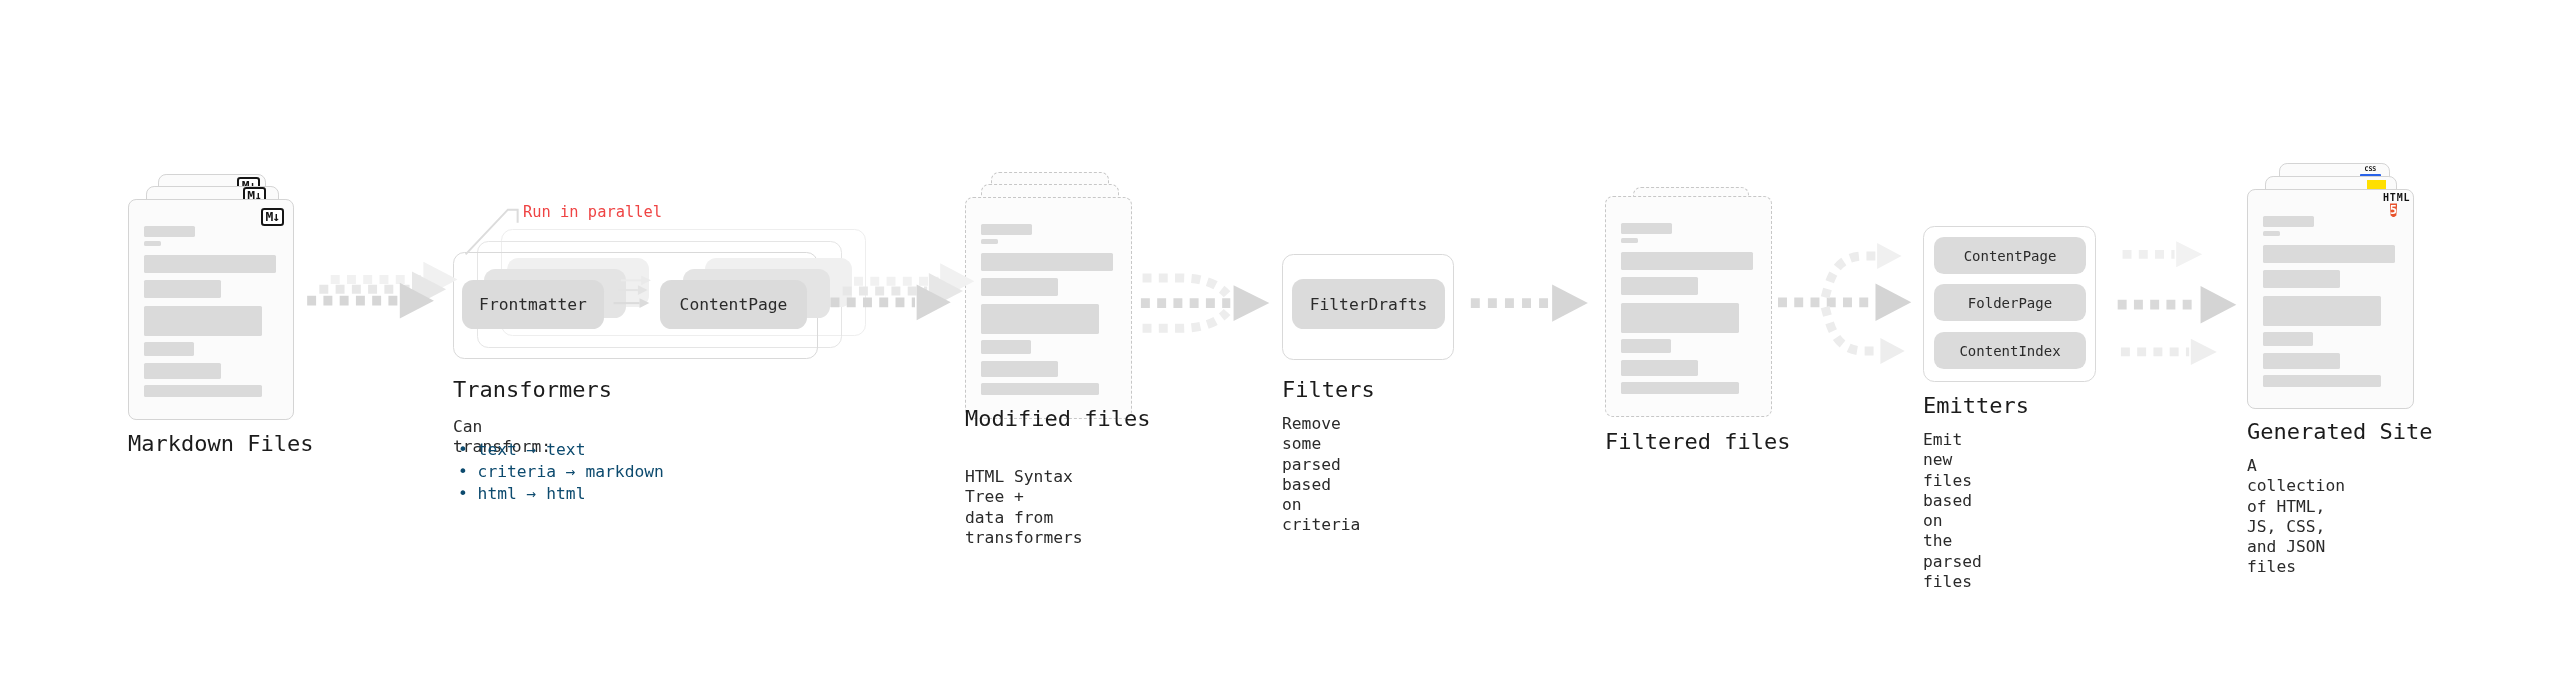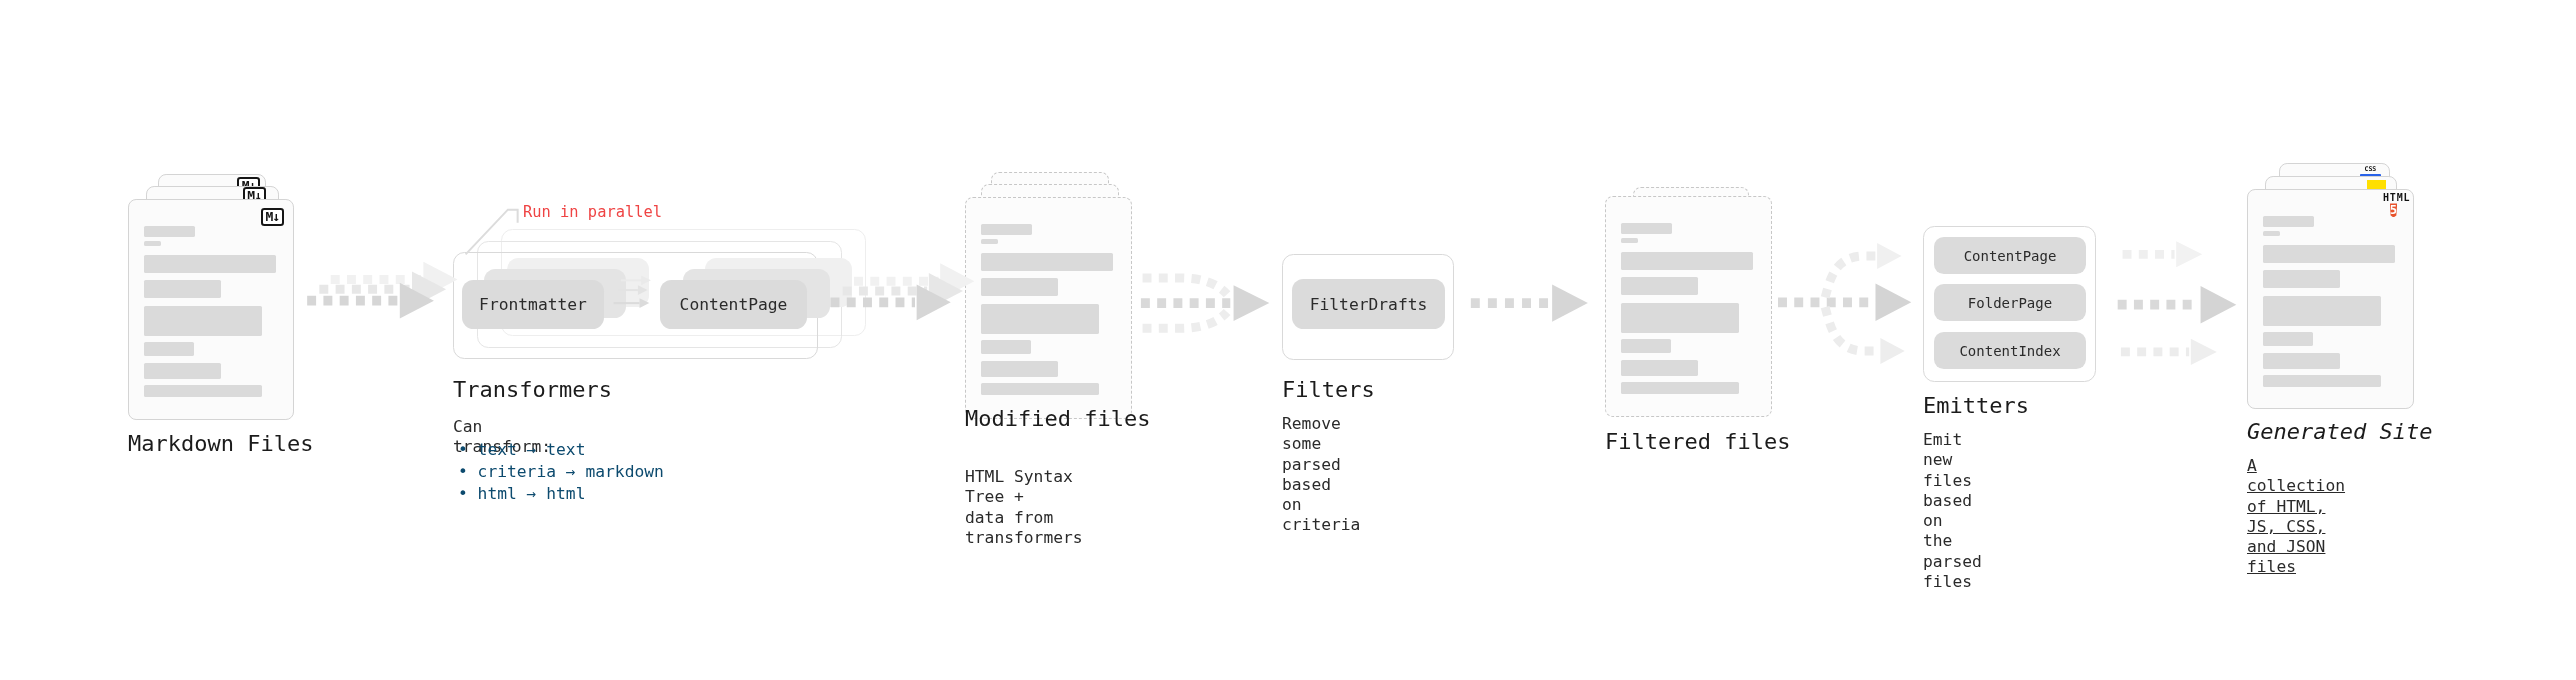--- a/index.html
+++ b/index.html
@@ -245,19 +245,19 @@
       </span>
     <div class="skel-bar" style="left: 15.4px; top: 26px; width: 51px; height: 10.6px;"></div>
         <div class="skel-bar" style="left: 15.4px; top: 41px; width: 17px; height: 4.9px;"></div>
         <div class="skel-bar" style="left: 15.4px; top: 55px; width: 132px; height: 18px;"></div>
         <div class="skel-bar" style="left: 15.4px; top: 80px; width: 77px; height: 18px;"></div>
         <div class="skel-bar" style="left: 15.4px; top: 106px; width: 118px; height: 30px;"></div>
         <div class="skel-bar" style="left: 15.4px; top: 142px; width: 50px; height: 14px;"></div>
         <div class="skel-bar" style="left: 15.4px; top: 163px; width: 77px; height: 16.3px;"></div>
         <div class="skel-bar" style="left: 15.4px; top: 185px; width: 118px; height: 12.2px;"></div>
       </div>
-    <div class="node-label" style="left:2247px;top:420px;font-style:italic;">Generated Site</div>
-    <div class="node-desc" style="left:2247px;top:456px;text-decoration:underline;">A collection of HTML,
+    <div class="node-label" style="left:2247px;top:420px;">Generated Site</div>
+    <div class="node-desc" style="left:2247px;top:456px;">A collection of HTML,
 JS, CSS, and JSON files</div>
   </div>
 
 </div>
 
 
 </body></html>

